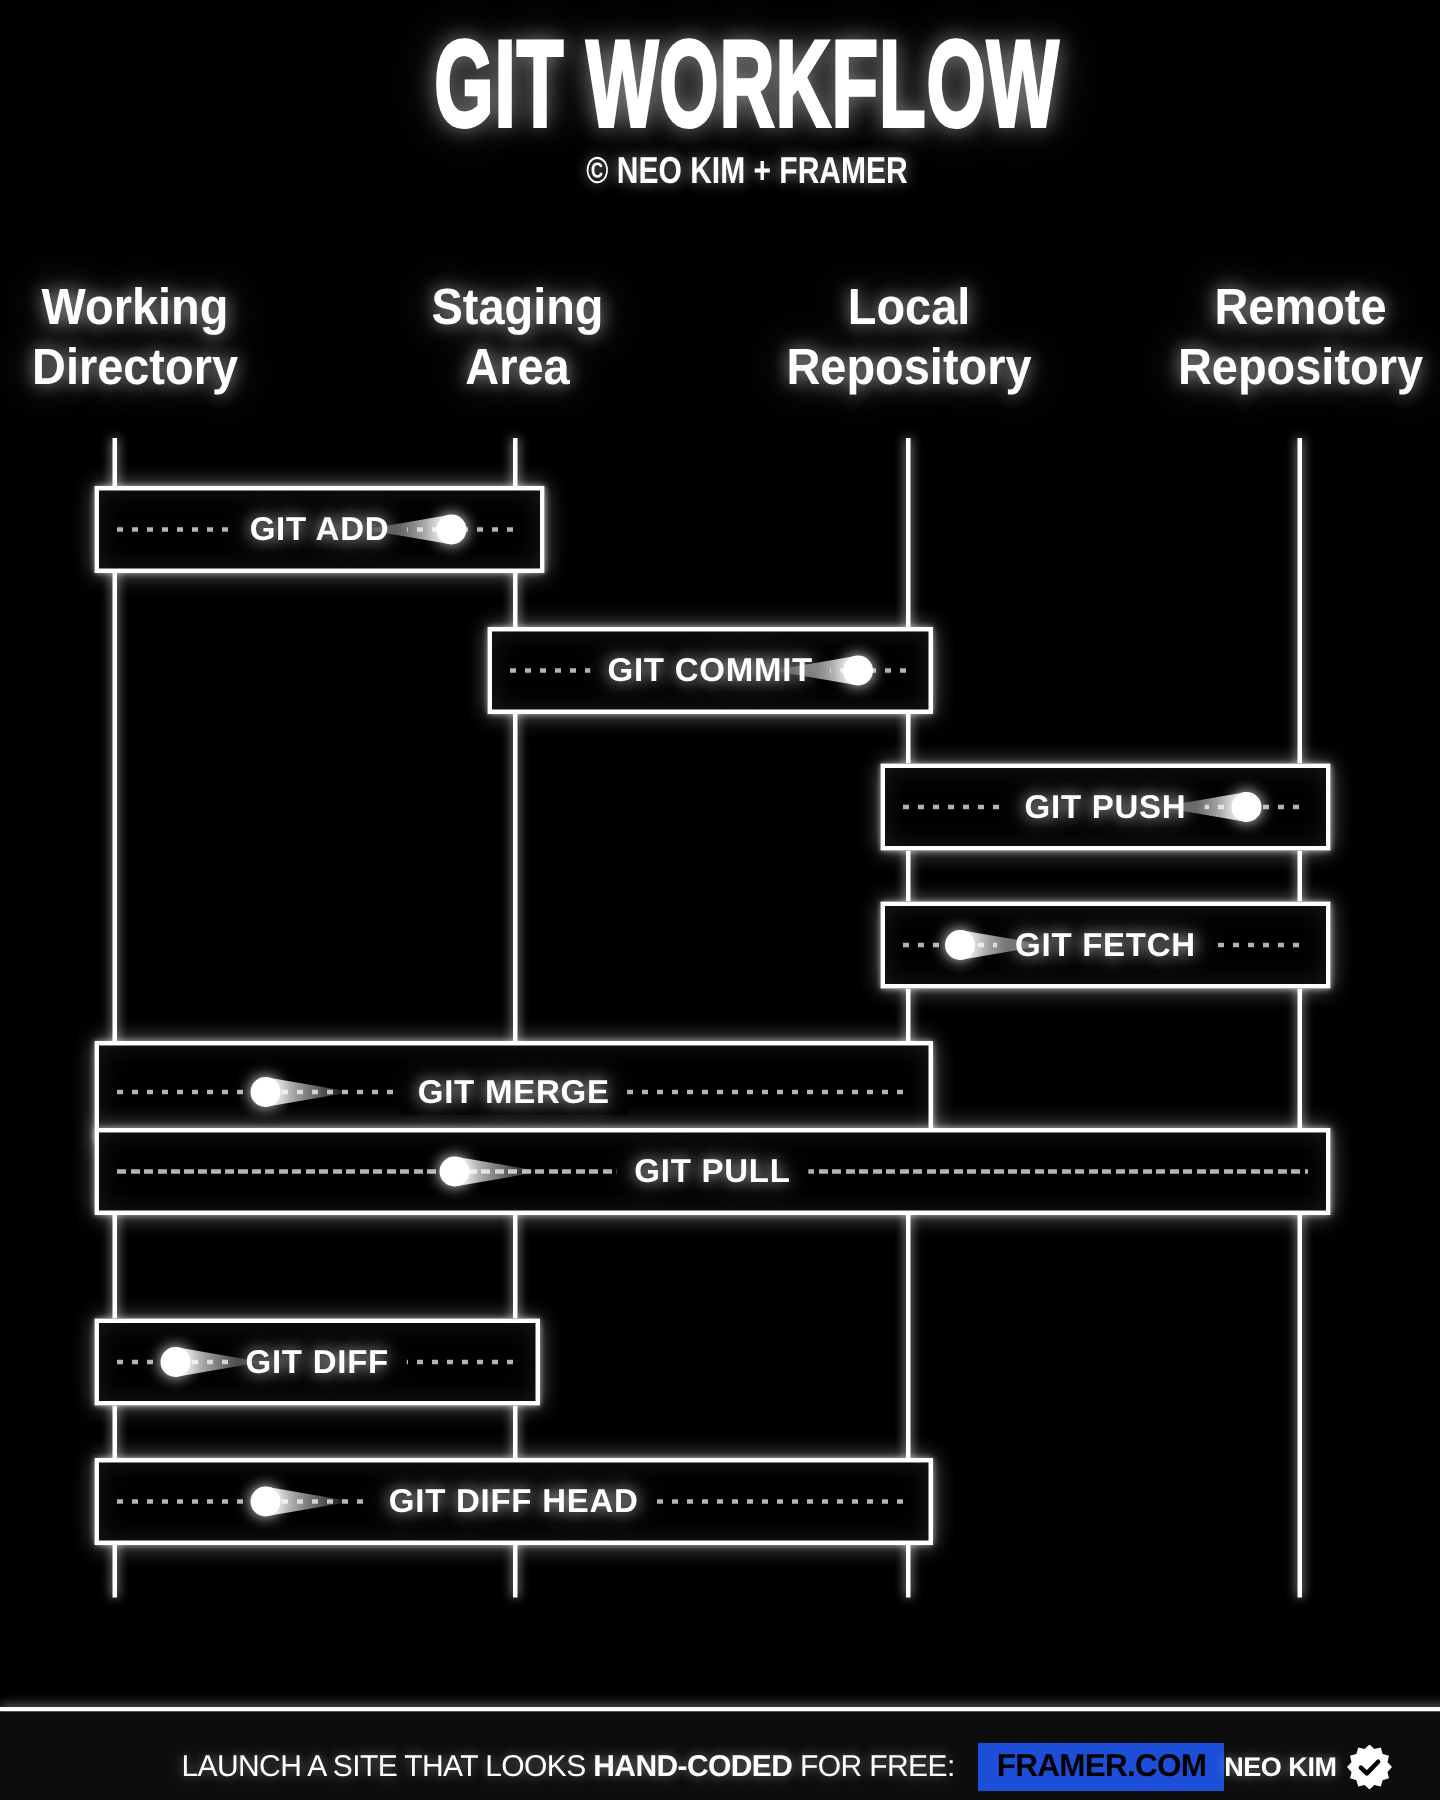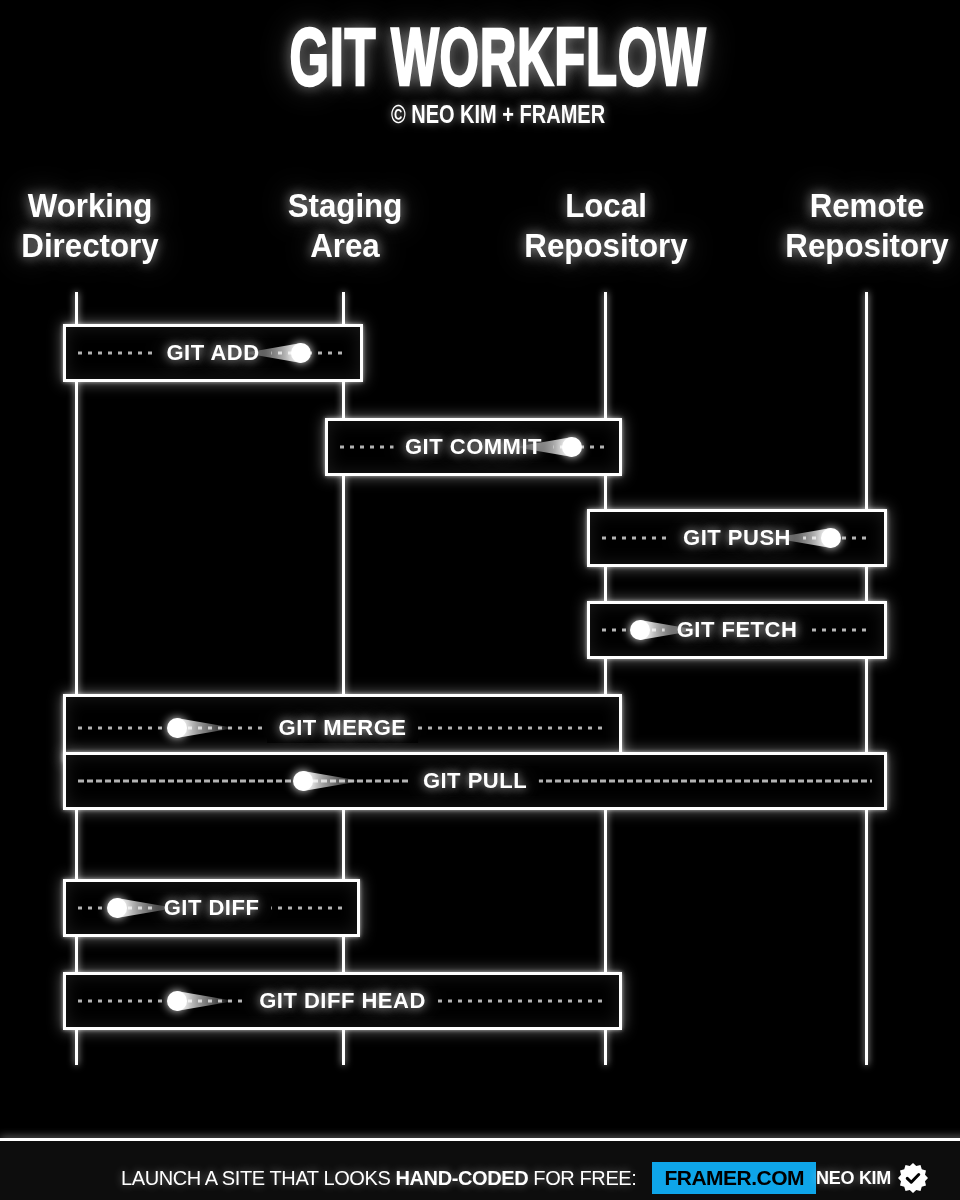--- a/index.html
+++ b/index.html
@@ -125,21 +125,21 @@
   }
   .footer-left {
     display: flex; align-items: center;
     font-size: 20px; letter-spacing: -0.4px;
     text-shadow: 0 0 8px rgba(255,255,255,0.45);
     white-space: nowrap;
   }
   .footer-left .bold { font-weight: bold; }
   .framer-box {
     display: inline-block;
-    background: #0ea5e9; color: #000;
+    background: #1d4ed8; color: #000;
     font-size: 21px; font-weight: bold; letter-spacing: -0.5px;
     padding: 4px 12px; margin-left: 16px;
     text-shadow: none;
   }
   .footer-right {
     display: flex; align-items: center; gap: 7px;
     font-size: 18px; font-weight: bold; letter-spacing: -0.3px;
     text-shadow: 0 0 8px rgba(255,255,255,0.45);
     white-space: nowrap;
   }

